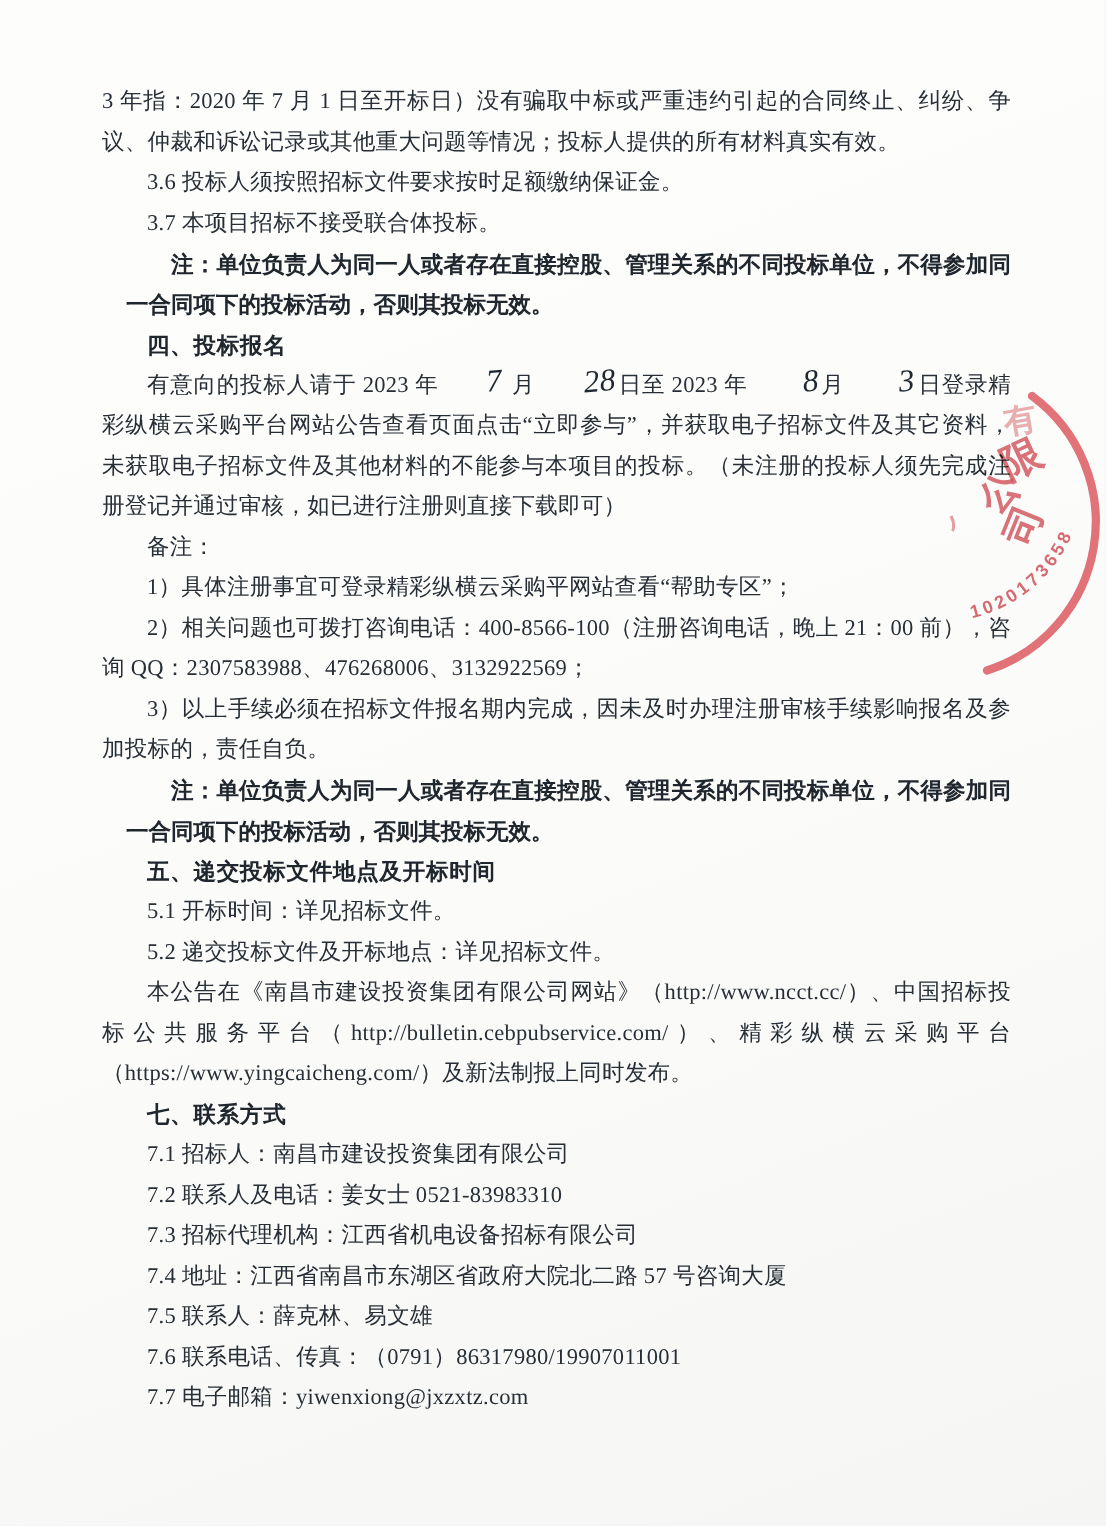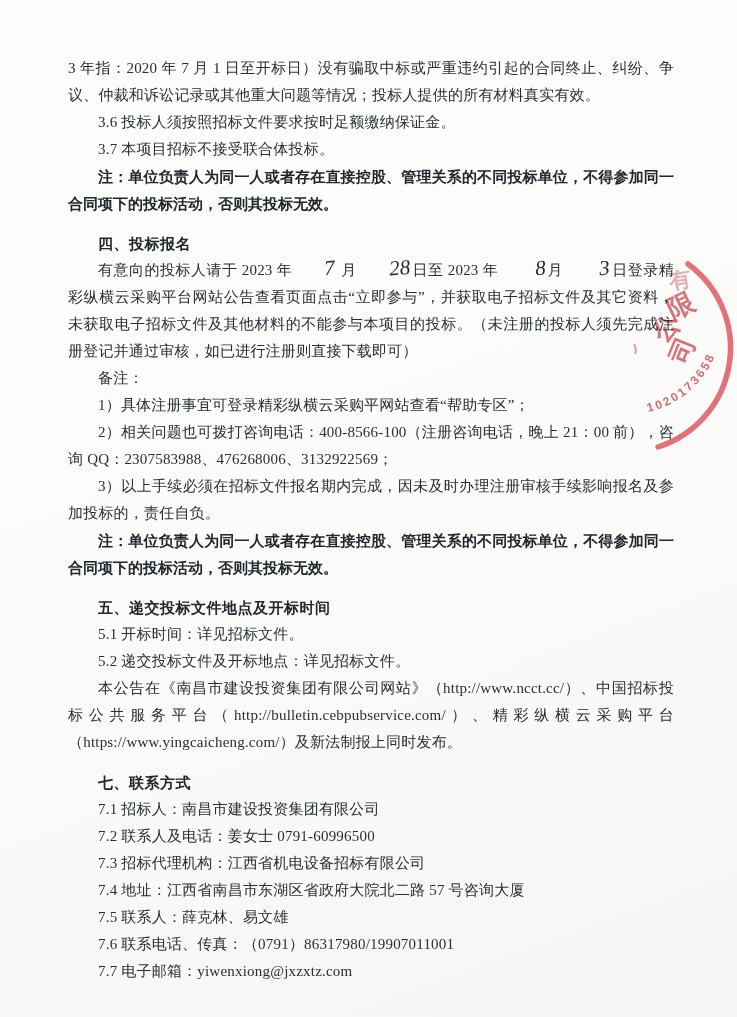--- a/index.html
+++ b/index.html
@@ -26,26 +26,27 @@
     text-align:justify;
     overflow-wrap:anywhere;
     letter-spacing:0.2px;
   }
   .ind{text-indent:2em;}
   .b{
     font-weight:bold;
     font-family:"Liberation Sans","DejaVu Sans",sans-serif;
     color:#20262d;
     letter-spacing:0;
+    margin-left:16px;
   }
   .hd{
     font-weight:bold;
     font-family:"Liberation Sans","DejaVu Sans",sans-serif;
     color:#20262d;
-    margin-top:13px;
+    margin-top:0;
     letter-spacing:0.5px;
   }
   .hw{
     display:inline-block;
     font-size:21px;
     line-height:0;
     font-style:italic;
     font-weight:400;
     transform:rotate(-5deg) translateY(1px);
     margin:0 2px;
@@ -108,21 +109,21 @@
     <p class="p ind b">注：单位负责人为同一人或者存在直接控股、管理关系的不同投标单位，不得参加同一合同项下的投标活动，否则其投标无效。</p>
 
     <p class="p ind hd">五、递交投标文件地点及开标时间</p>
     <p class="p ind">5.1 开标时间：详见招标文件。</p>
     <p class="p ind">5.2 递交投标文件及开标地点：详见招标文件。</p>
 
     <p class="p ind">本公告在《南昌市建设投资集团有限公司网站》（http://www.ncct.cc/）、中国招标投标公共服务平台（http://bulletin.cebpubservice.com/）、精彩纵横云采购平台（https://www.yingcaicheng.com/）及新法制报上同时发布。</p>
 
     <p class="p ind hd">七、联系方式</p>
     <p class="p ind">7.1 招标人：南昌市建设投资集团有限公司</p>
-    <p class="p ind">7.2 联系人及电话：姜女士 0791-60996500</p>
+    <p class="p ind">7.2 联系人及电话：姜女士 0521-83983310</p>
     <p class="p ind">7.3 招标代理机构：江西省机电设备招标有限公司</p>
     <p class="p ind">7.4 地址：江西省南昌市东湖区省政府大院北二路 57 号咨询大厦</p>
     <p class="p ind">7.5 联系人：薛克林、易文雄</p>
     <p class="p ind">7.6 联系电话、传真：（0791）86317980/19907011001</p>
     <p class="p ind">7.7 电子邮箱：yiwenxiong@jxzxtz.com</p>
 
   </div>
 
   <div class="stamp">
     <svg width="119" height="210" viewBox="0 0 119 210">

